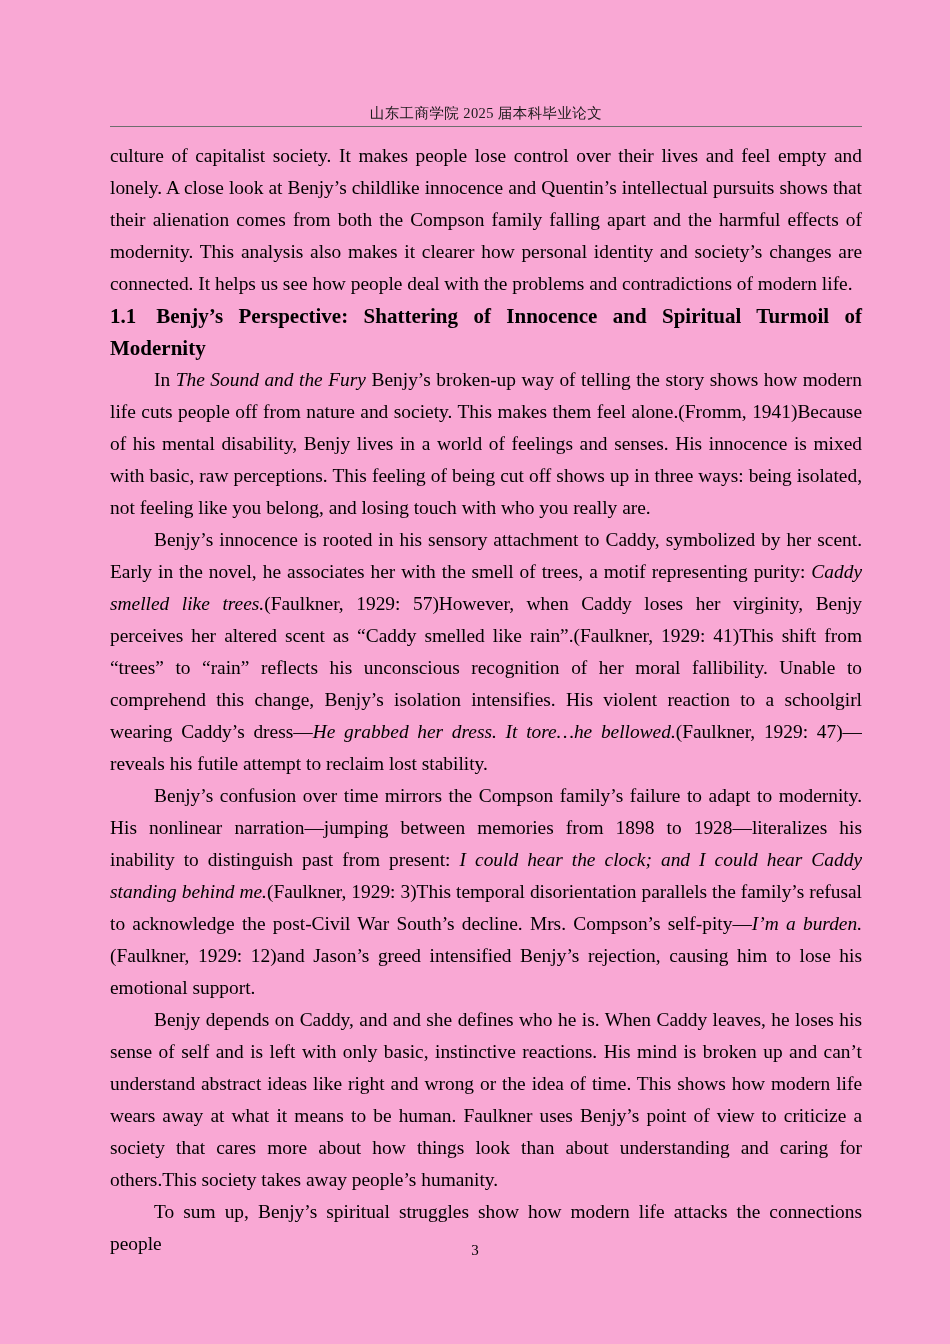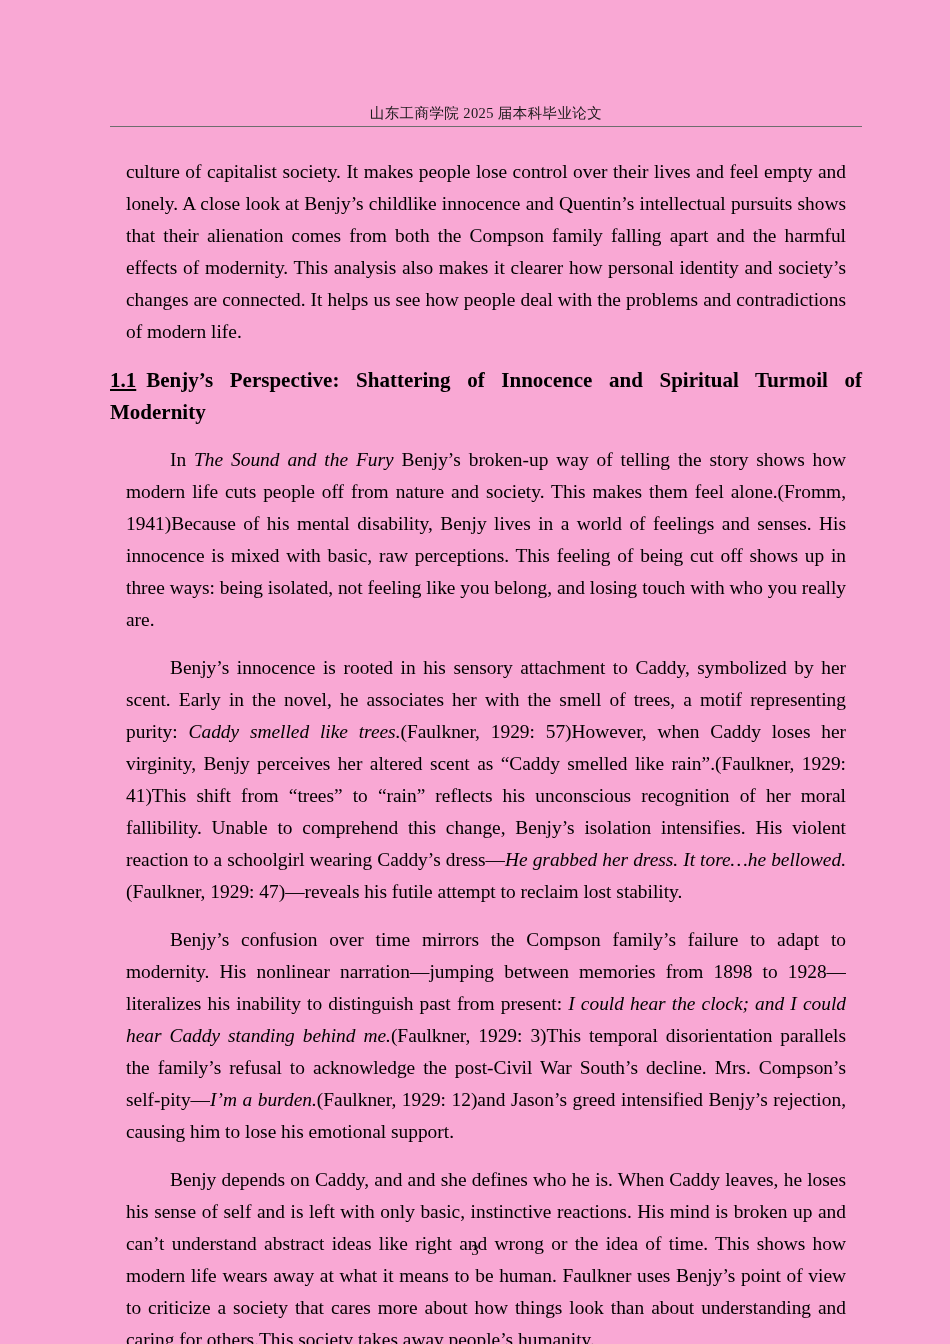--- a/index.html
+++ b/index.html
@@ -44,21 +44,21 @@
   }
 
   
   .content {
     position: absolute;
     left: 110px;
     top: 140px;
     width: 752px;
   }
   p.body {
-    margin: 16px;
+    margin: 0;
     font-size: 19.4px;
     line-height: 32px;
     text-align: justify;
     text-justify: inter-word;
     text-indent: 0;
     color: #000000;
     hyphens: none;
   }
   p.body.indent {
     text-indent: 44px;
@@ -71,22 +71,21 @@
   h2.section {
     margin: 0;
     font-size: 21px;
     line-height: 32px;
     font-weight: bold;
     text-align: justify;
     text-justify: inter-word;
     color: #000000;
   }
   h2.section .num {
-    margin-right: 10px;
-    text-decoration: underline;
+    margin-right: 20px;
   }
 
   
   .footer {
     position: absolute;
     left: 0;
     top: 1240px;
     width: 950px;
     text-align: center;
   }
@@ -121,20 +120,21 @@
     <p class="body indent">
       <span>Benjy’s innocence is rooted in his sensory attachment to Caddy, symbolized by her scent. Early in the novel, he associates her with the smell of trees, a motif representing purity: </span><em>Caddy smelled like trees.</em><span>(Faulkner, 1929: 57)However, when Caddy loses her virginity, Benjy perceives her altered scent as “Caddy smelled like rain”.(Faulkner, 1929: 41)This shift from “trees” to “rain” reflects his unconscious recognition of her moral fallibility. Unable to comprehend this change, Benjy’s isolation intensifies. His violent reaction to a schoolgirl wearing Caddy’s dress—</span><em>He grabbed her dress. It tore…he bellowed.</em><span>(Faulkner, 1929: 47)—reveals his futile attempt to reclaim lost stability.</span>
     </p>
 
     <p class="body indent">
       <span>Benjy’s confusion over time mirrors the Compson family’s failure to adapt to modernity. His nonlinear narration—jumping between memories from 1898 to 1928—literalizes his inability to distinguish past from present: </span><em>I could hear the clock; and I could hear Caddy standing behind me.</em><span>(Faulkner, 1929: 3)This temporal disorientation parallels the family’s refusal to acknowledge the post-Civil War South’s decline. Mrs. Compson’s self-pity—</span><em>I’m a burden.</em><span>(Faulkner, 1929: 12)and Jason’s greed intensified Benjy’s rejection, causing him to lose his emotional support.</span>
     </p>
 
     <p class="body indent">Benjy depends on Caddy, and and she defines who he is. When Caddy leaves, he loses his sense of self and is left with only basic, instinctive reactions. His mind is broken up and can’t understand abstract ideas like right and wrong or the idea of time. This shows how modern life wears away at what it means to be human. Faulkner uses Benjy’s point of view to criticize a society that cares more about how things look than about understanding and caring for others.This society takes away people’s humanity.</p>
 
+    <p class="body indent">To sum up, Benjy’s spiritual struggles show how modern life attacks the connections people</p>
 
   </div>
 
   <div class="footer">
     <span class="page-number">3</span>
   </div>
 
 </div>
 
 </body></html>

